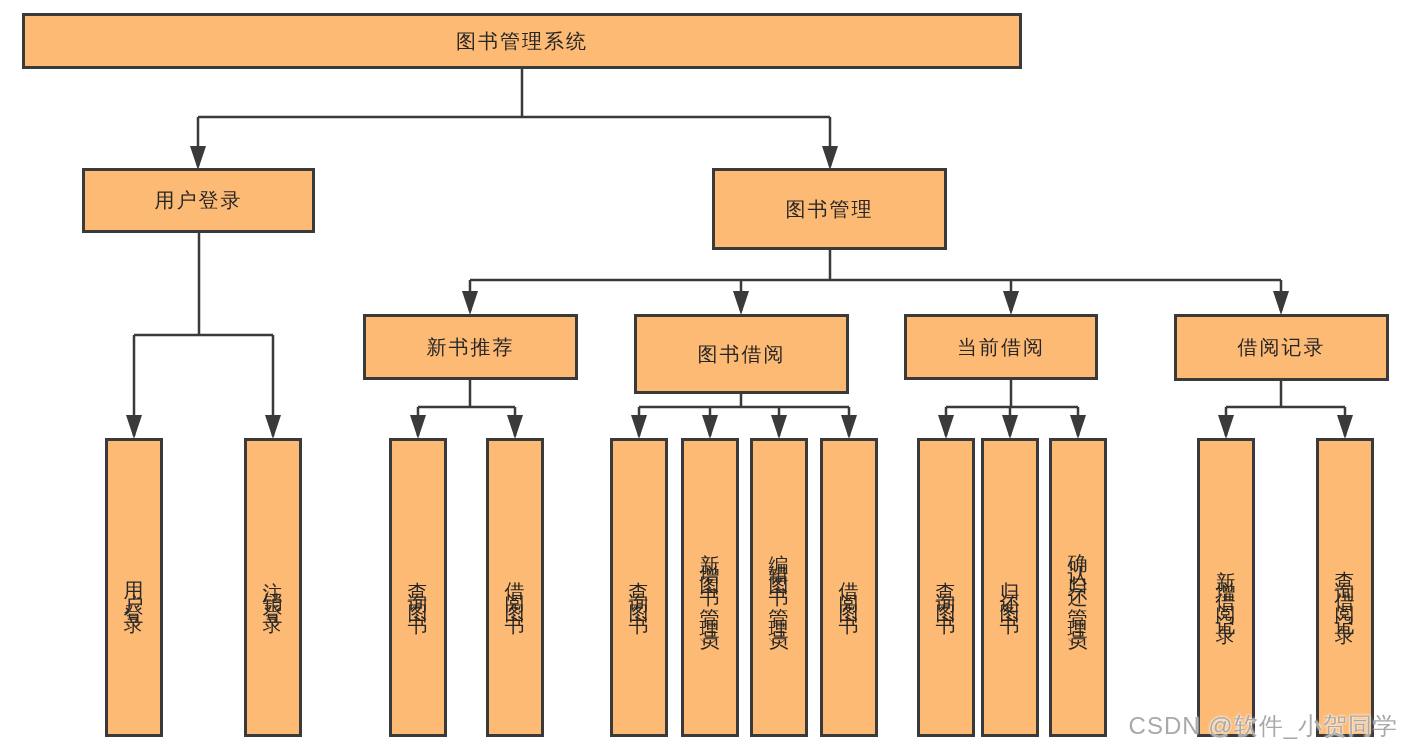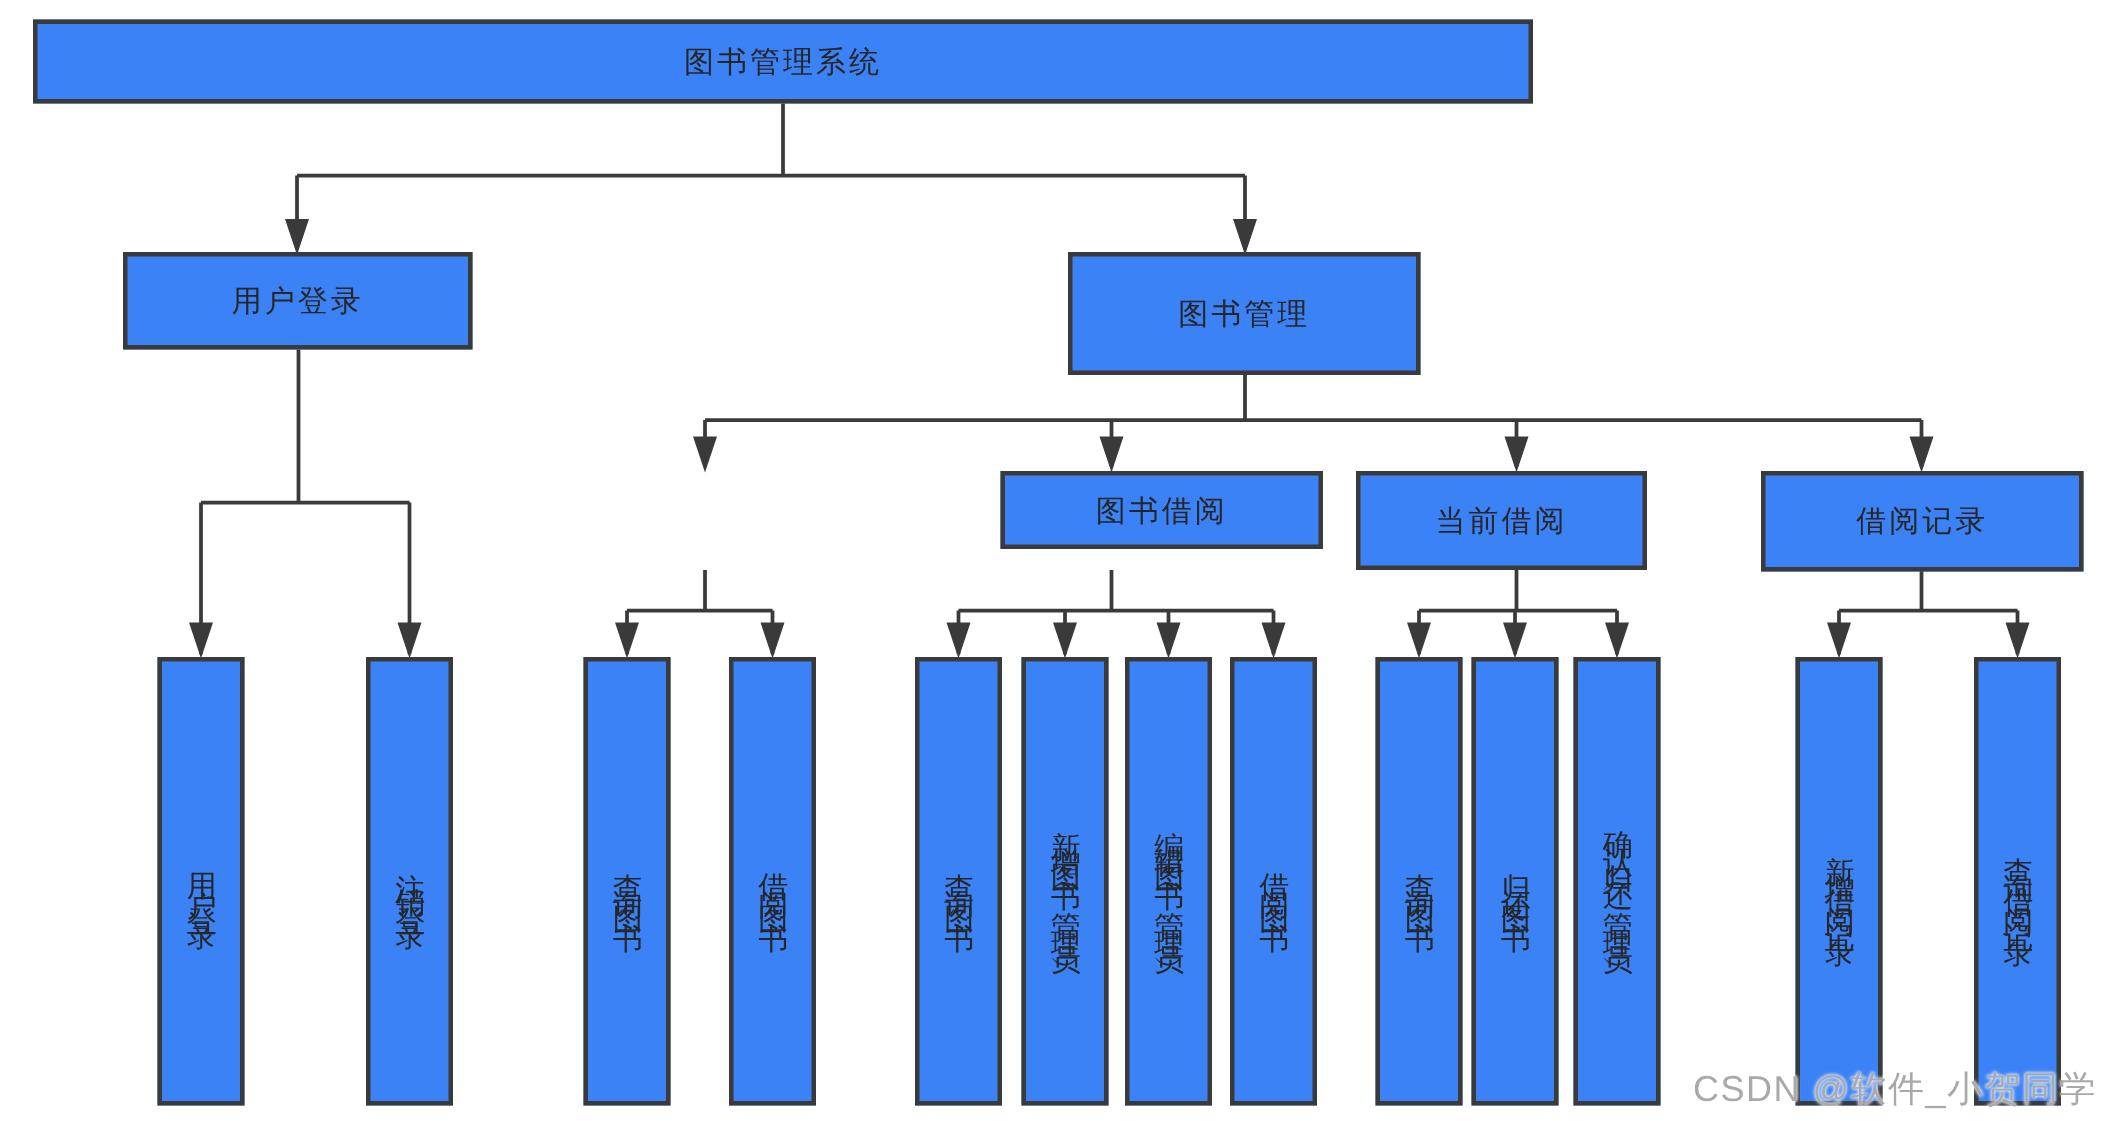--- a/index.html
+++ b/index.html
@@ -8,21 +8,21 @@
     background:var(--background,#ffffff);
     font-family:"Liberation Sans","DejaVu Sans",sans-serif;
     overflow:hidden;
   }
   .wires{position:absolute;left:0;top:0;pointer-events:none;}
   .wire{stroke:var(--line,#3a3a3a);stroke-width:2.5;fill:none;}
   .head{fill:var(--line,#3a3a3a);stroke:none;}
   .box{
     position:absolute;box-sizing:border-box;
     border:3px solid var(--line,#3a3a3a);
-    background:#3b82f6;
+    background:#fdba74;
     display:flex;align-items:center;justify-content:center;
     color:var(--text,#262626);
   }
   .hbox .lbl{font-size:20px;letter-spacing:2px;white-space:nowrap;}
   .vbox .vlbl{
     writing-mode:vertical-rl;text-orientation:mixed;
     font-size:20px;letter-spacing:11px;line-height:1.1;
   }
   .watermark{
     position:absolute;right:7px;bottom:5px;z-index:5;
@@ -80,21 +80,24 @@
     <span class="lbl">图书管理系统</span>
   </div>
 
   <div class="box hbox" style="left:82px;top:168px;width:233px;height:65px">
     <span class="lbl">用户登录</span>
   </div>
   <div class="box hbox" style="left:712px;top:168px;width:235px;height:82px">
     <span class="lbl">图书管理</span>
   </div>
 
-  <div class="box hbox" style="left:667px;top:314px;width:215px;height:52px">
+  <div class="box hbox" style="left:363px;top:314px;width:215px;height:66px">
+    <span class="lbl">新书推荐</span>
+  </div>
+  <div class="box hbox" style="left:634px;top:314px;width:215px;height:80px">
     <span class="lbl">图书借阅</span>
   </div>
   <div class="box hbox" style="left:904px;top:314px;width:194px;height:66px">
     <span class="lbl">当前借阅</span>
   </div>
   <div class="box hbox" style="left:1174px;top:314px;width:215px;height:67px">
     <span class="lbl">借阅记录</span>
   </div>
 
   <div class="box vbox" style="left:105px;top:438px;width:58px;height:299px">

